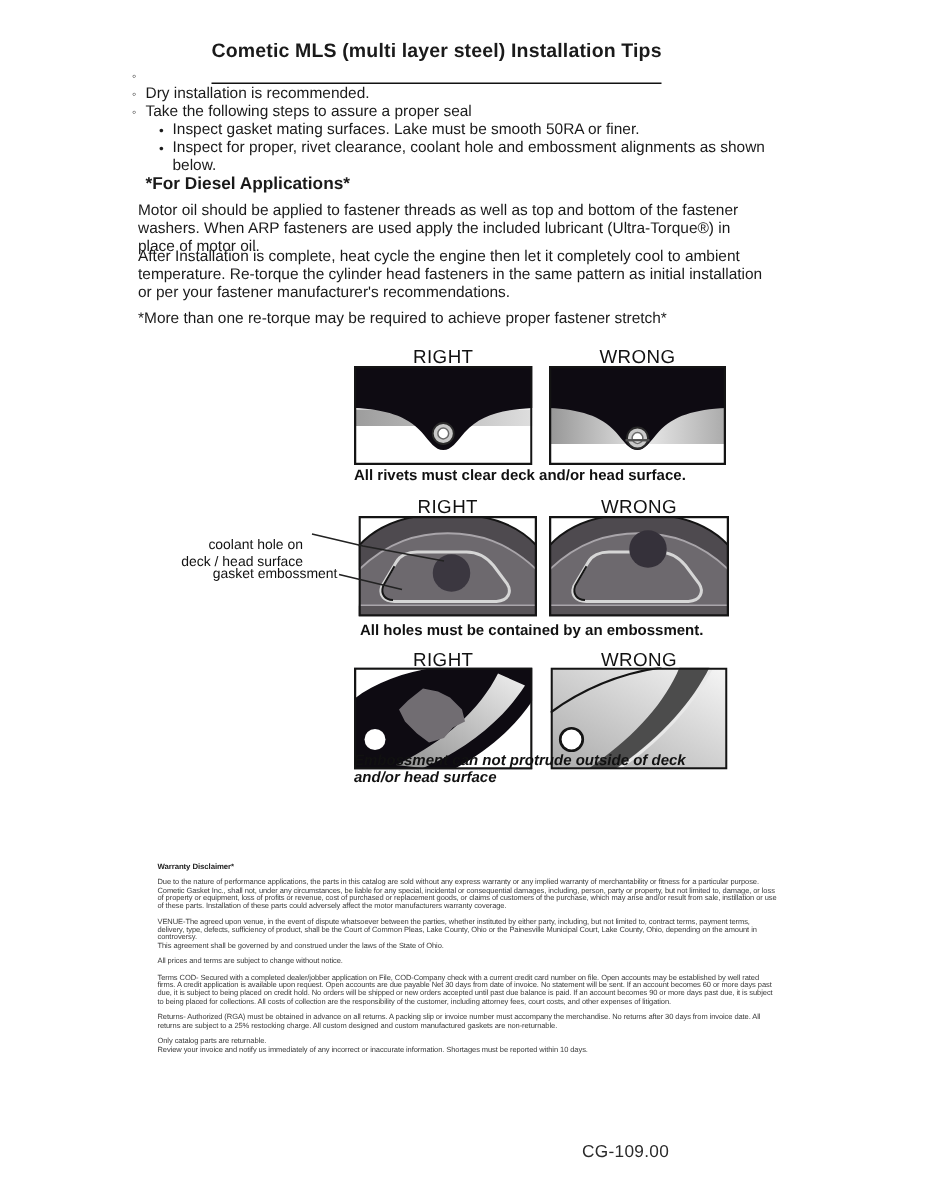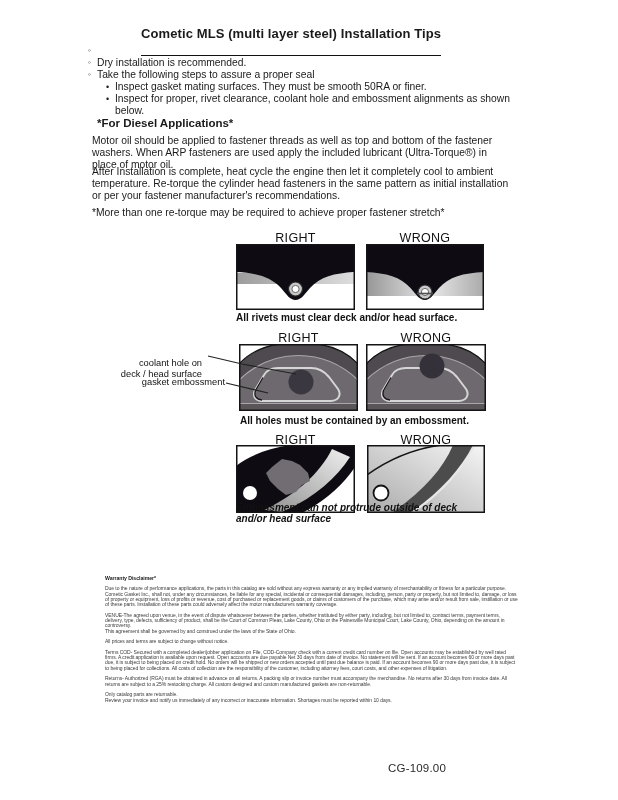--- a/index.html
+++ b/index.html
@@ -54,21 +54,21 @@
   <div class="b-row">
     <span class="b-mark">◦</span>
     <span>Dry installation is recommended.</span>
   </div>
   <div class="b-row">
     <span class="b-mark">◦</span>
     <span>Take the following steps to assure a proper seal</span>
   </div>
   <div class="b-row sub">
     <span class="b-mark">•</span>
-    <span>Inspect gasket mating surfaces.  They must be smooth 50RA or finer.</span>
+    <span>Inspect gasket mating surfaces.  Lake must be smooth 50RA or finer.</span>
   </div>
   <div class="b-row sub">
     <span class="b-mark">•</span>
     <span>Inspect for proper, rivet clearance, coolant hole and embossment alignments as shown below.</span>
   </div>
 </div>
 
 <h2 class="abs diesel-h">*For Diesel Applications*</h2>
 <p class="abs para p1">Motor oil should be applied to fastener threads as well as top and bottom of the fastener washers. When ARP fasteners are used apply the included lubricant (Ultra-Torque®) in place of motor oil.</p>
 <p class="abs para p2">After Installation is complete, heat cycle the engine then let it completely cool to ambient temperature. Re-torque the cylinder head fasteners in the same pattern as initial installation or per your fastener manufacturer's recommendations.</p>

